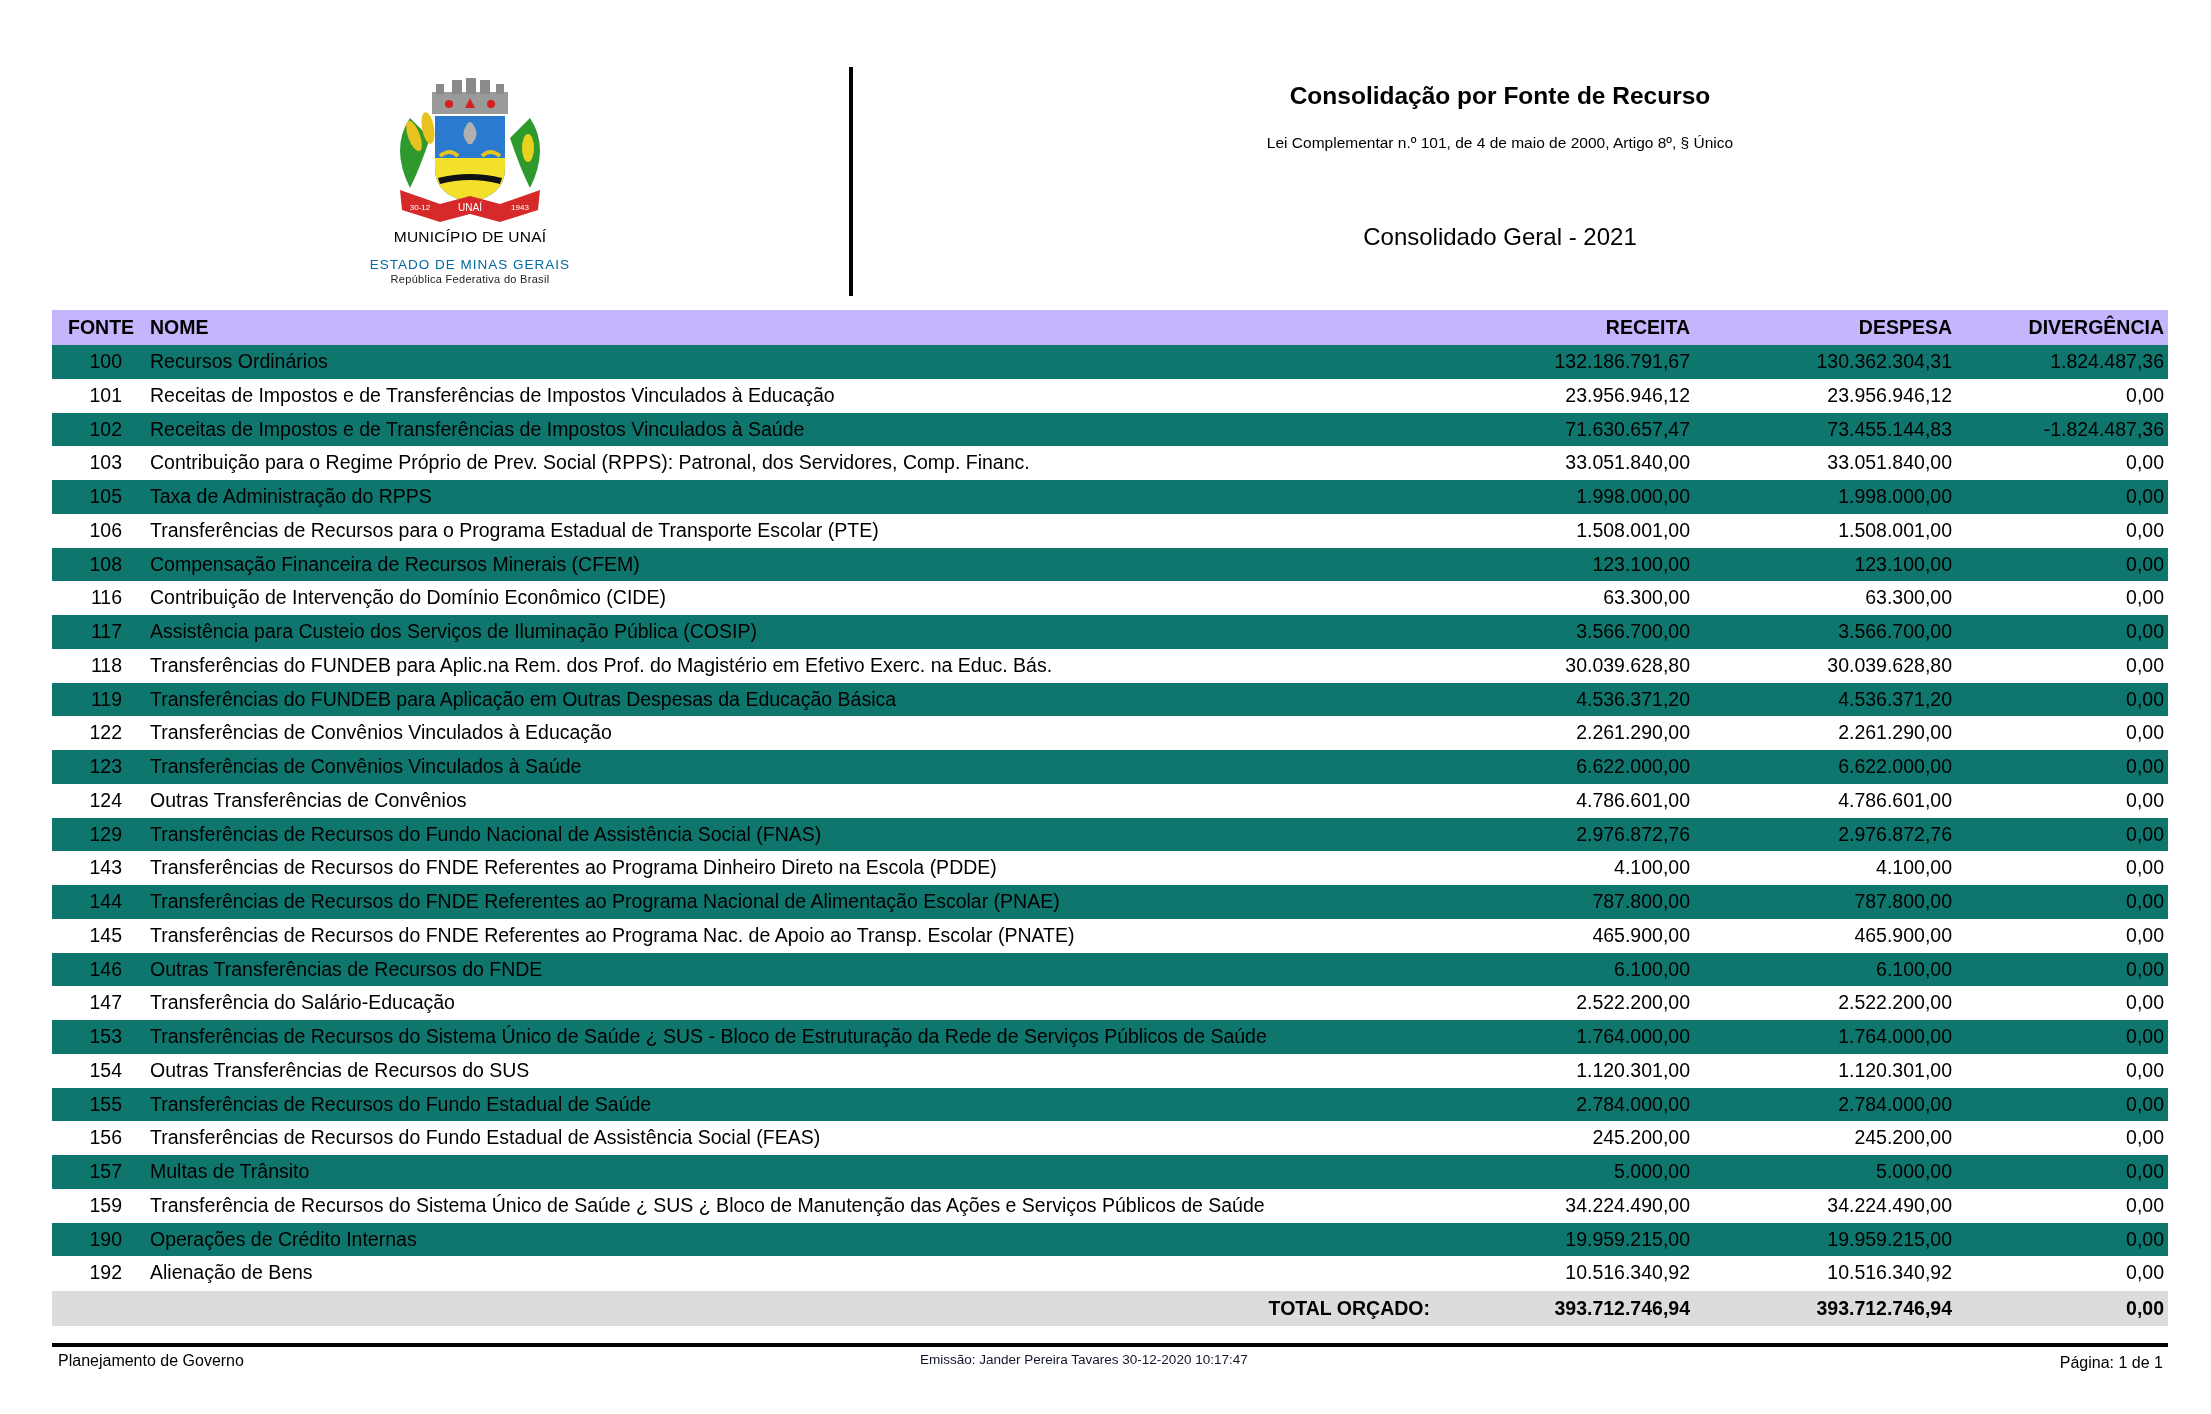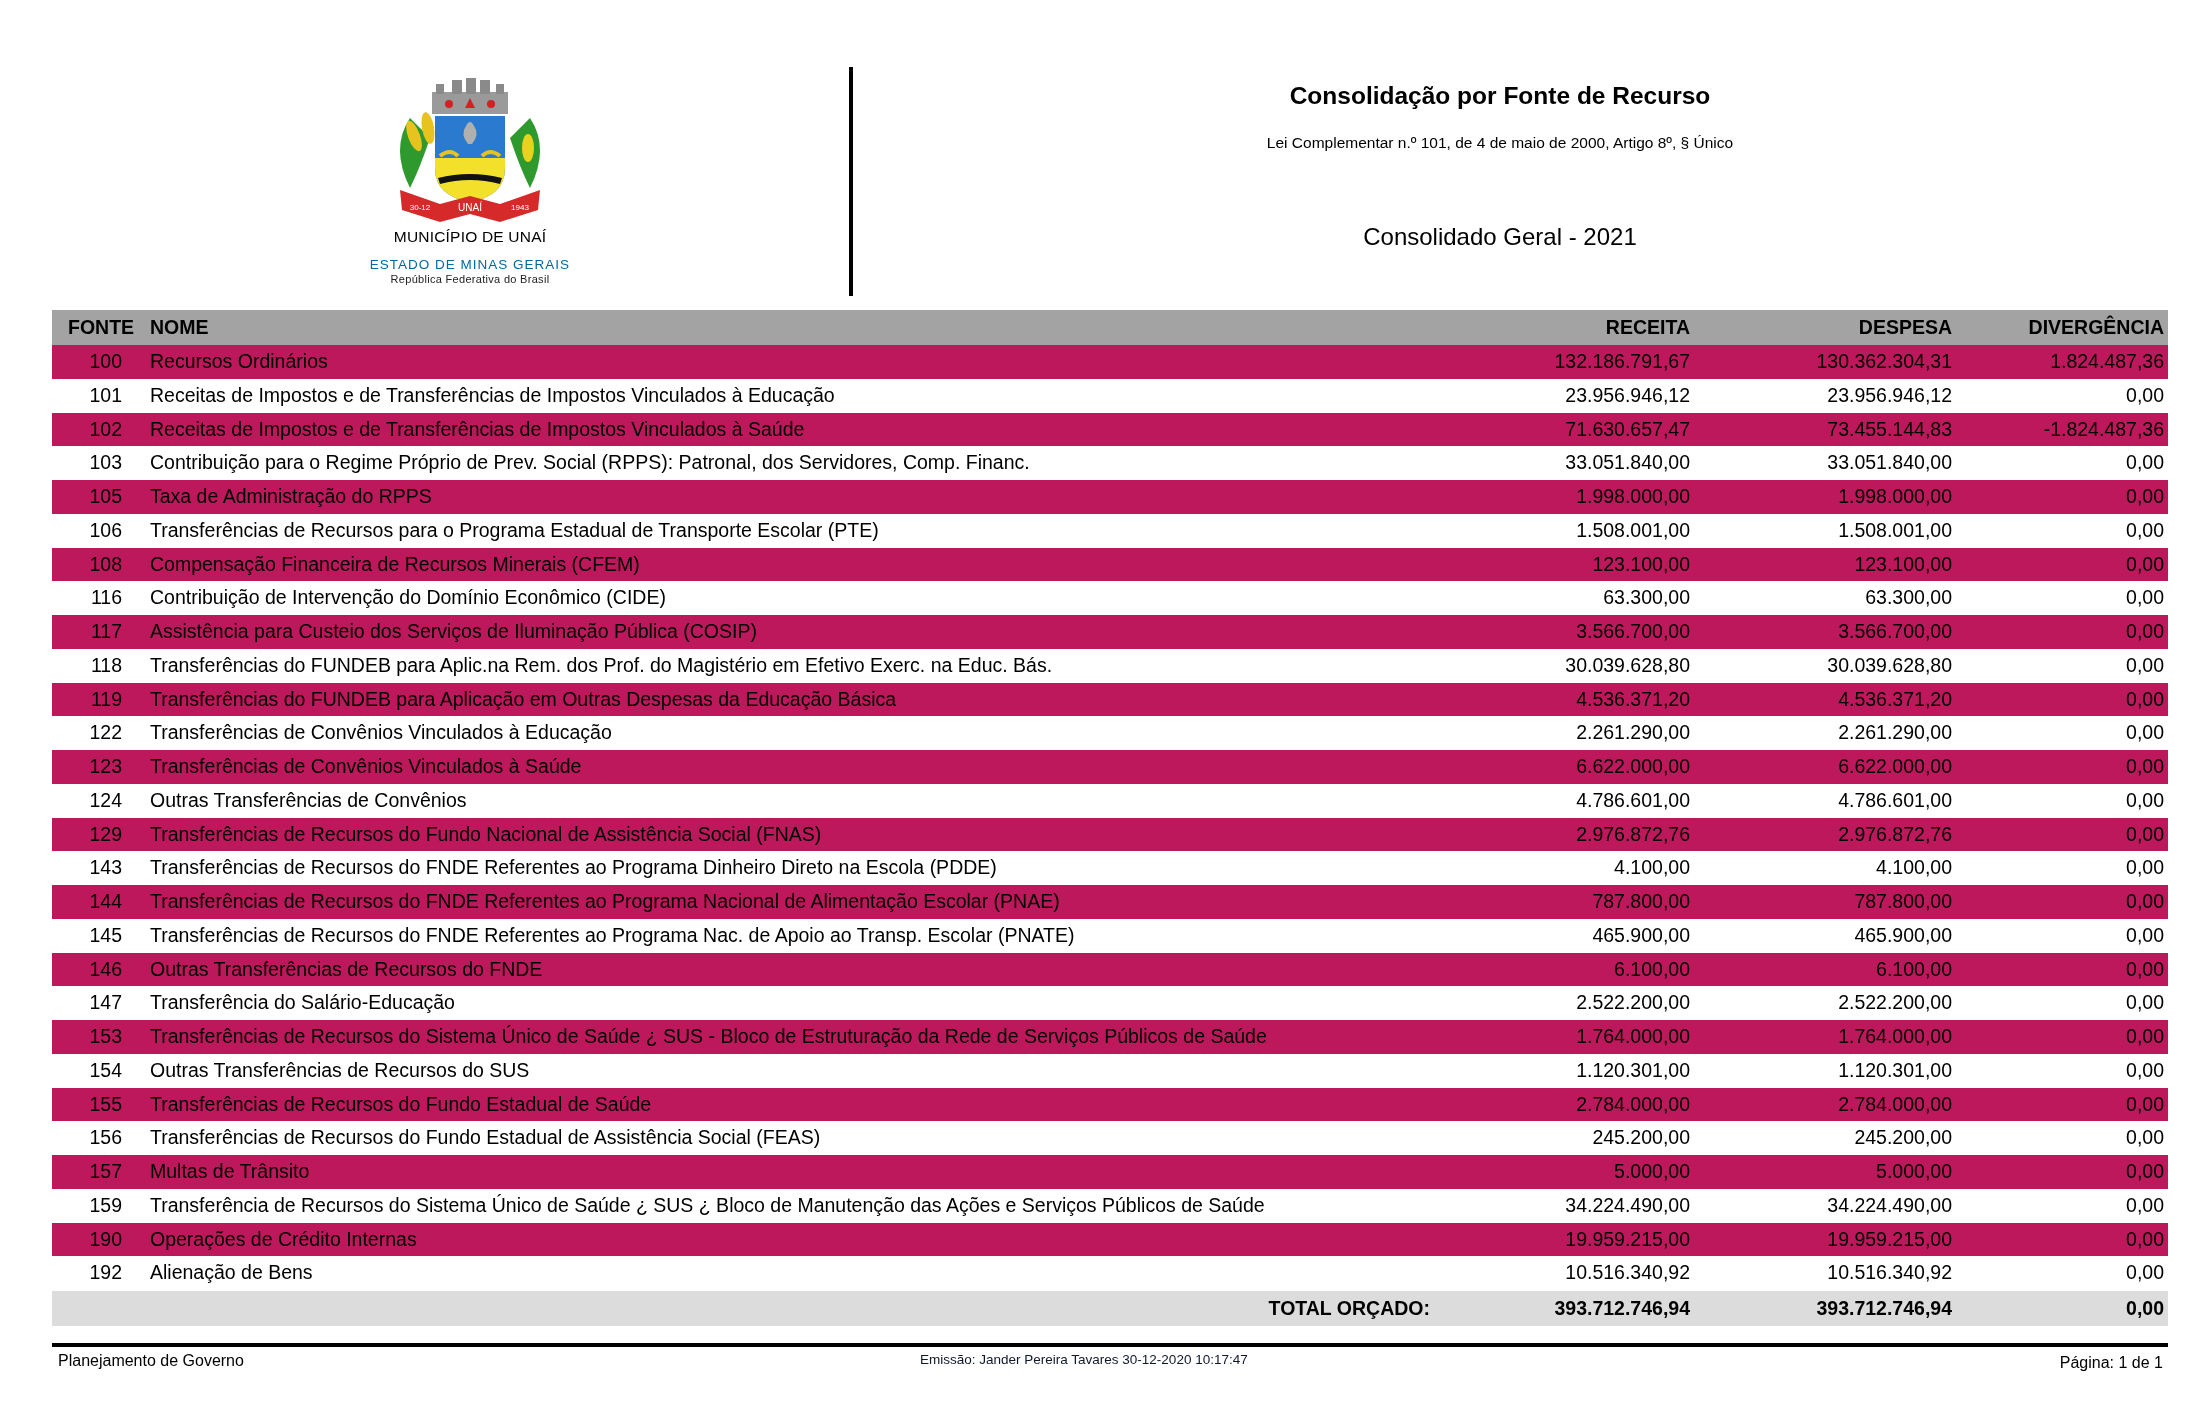--- a/index.html
+++ b/index.html
@@ -13,22 +13,22 @@
   .republica { font-size: 11px; color: #222; margin-top: 1px; letter-spacing: 0.3px; }
   .vdivider { position: absolute; left: 849px; top: 67px; width: 4px; height: 229px; background: #000; }
   .title { position: absolute; left: 900px; width: 1200px; top: 82px; text-align: center;
            font-size: 24.5px; font-weight: bold; }
   .subtitle { position: absolute; left: 900px; width: 1200px; top: 134px; text-align: center;
               font-size: 15.5px; }
   .report-name { position: absolute; left: 900px; width: 1200px; top: 223px; text-align: center;
                  font-size: 24px; }
   .table { position: absolute; left: 52px; top: 310px; width: 2116px; }
   .row { position: relative; height: 33.75px; font-size: 19.5px; line-height: 33.75px; }
-  .row.head { height: 35px; line-height: 35px; background: #a3a3a3; font-weight: bold; font-size: 19.5px; }
-  .row.odd { background: #be185d; }
+  .row.head { height: 35px; line-height: 35px; background: #c4b5fd; font-weight: bold; font-size: 19.5px; }
+  .row.odd { background: #0f766e; }
   .row.even { background: #ffffff; }
   .row.total { background: #dcdcdc; font-weight: bold; height: 35px; line-height: 35px; margin-top: 1px; }
   .c-fonte { position: absolute; left: 0; width: 70px; text-align: right; }
   .row.head .c-fonte { left: 16px; text-align: left; width: auto; }
   .c-nome { position: absolute; left: 98px; white-space: nowrap; }
   .c-rec { position: absolute; right: 478px; text-align: right; white-space: nowrap; }
   .c-desp { position: absolute; right: 216px; text-align: right; white-space: nowrap; }
   .c-div { position: absolute; right: 4px; text-align: right; white-space: nowrap; }
   .c-total-label { position: absolute; right: 738px; text-align: right; white-space: nowrap; }
   .footer-line { position: absolute; left: 52px; top: 1343px; width: 2116px; height: 4px; background: #000; }

